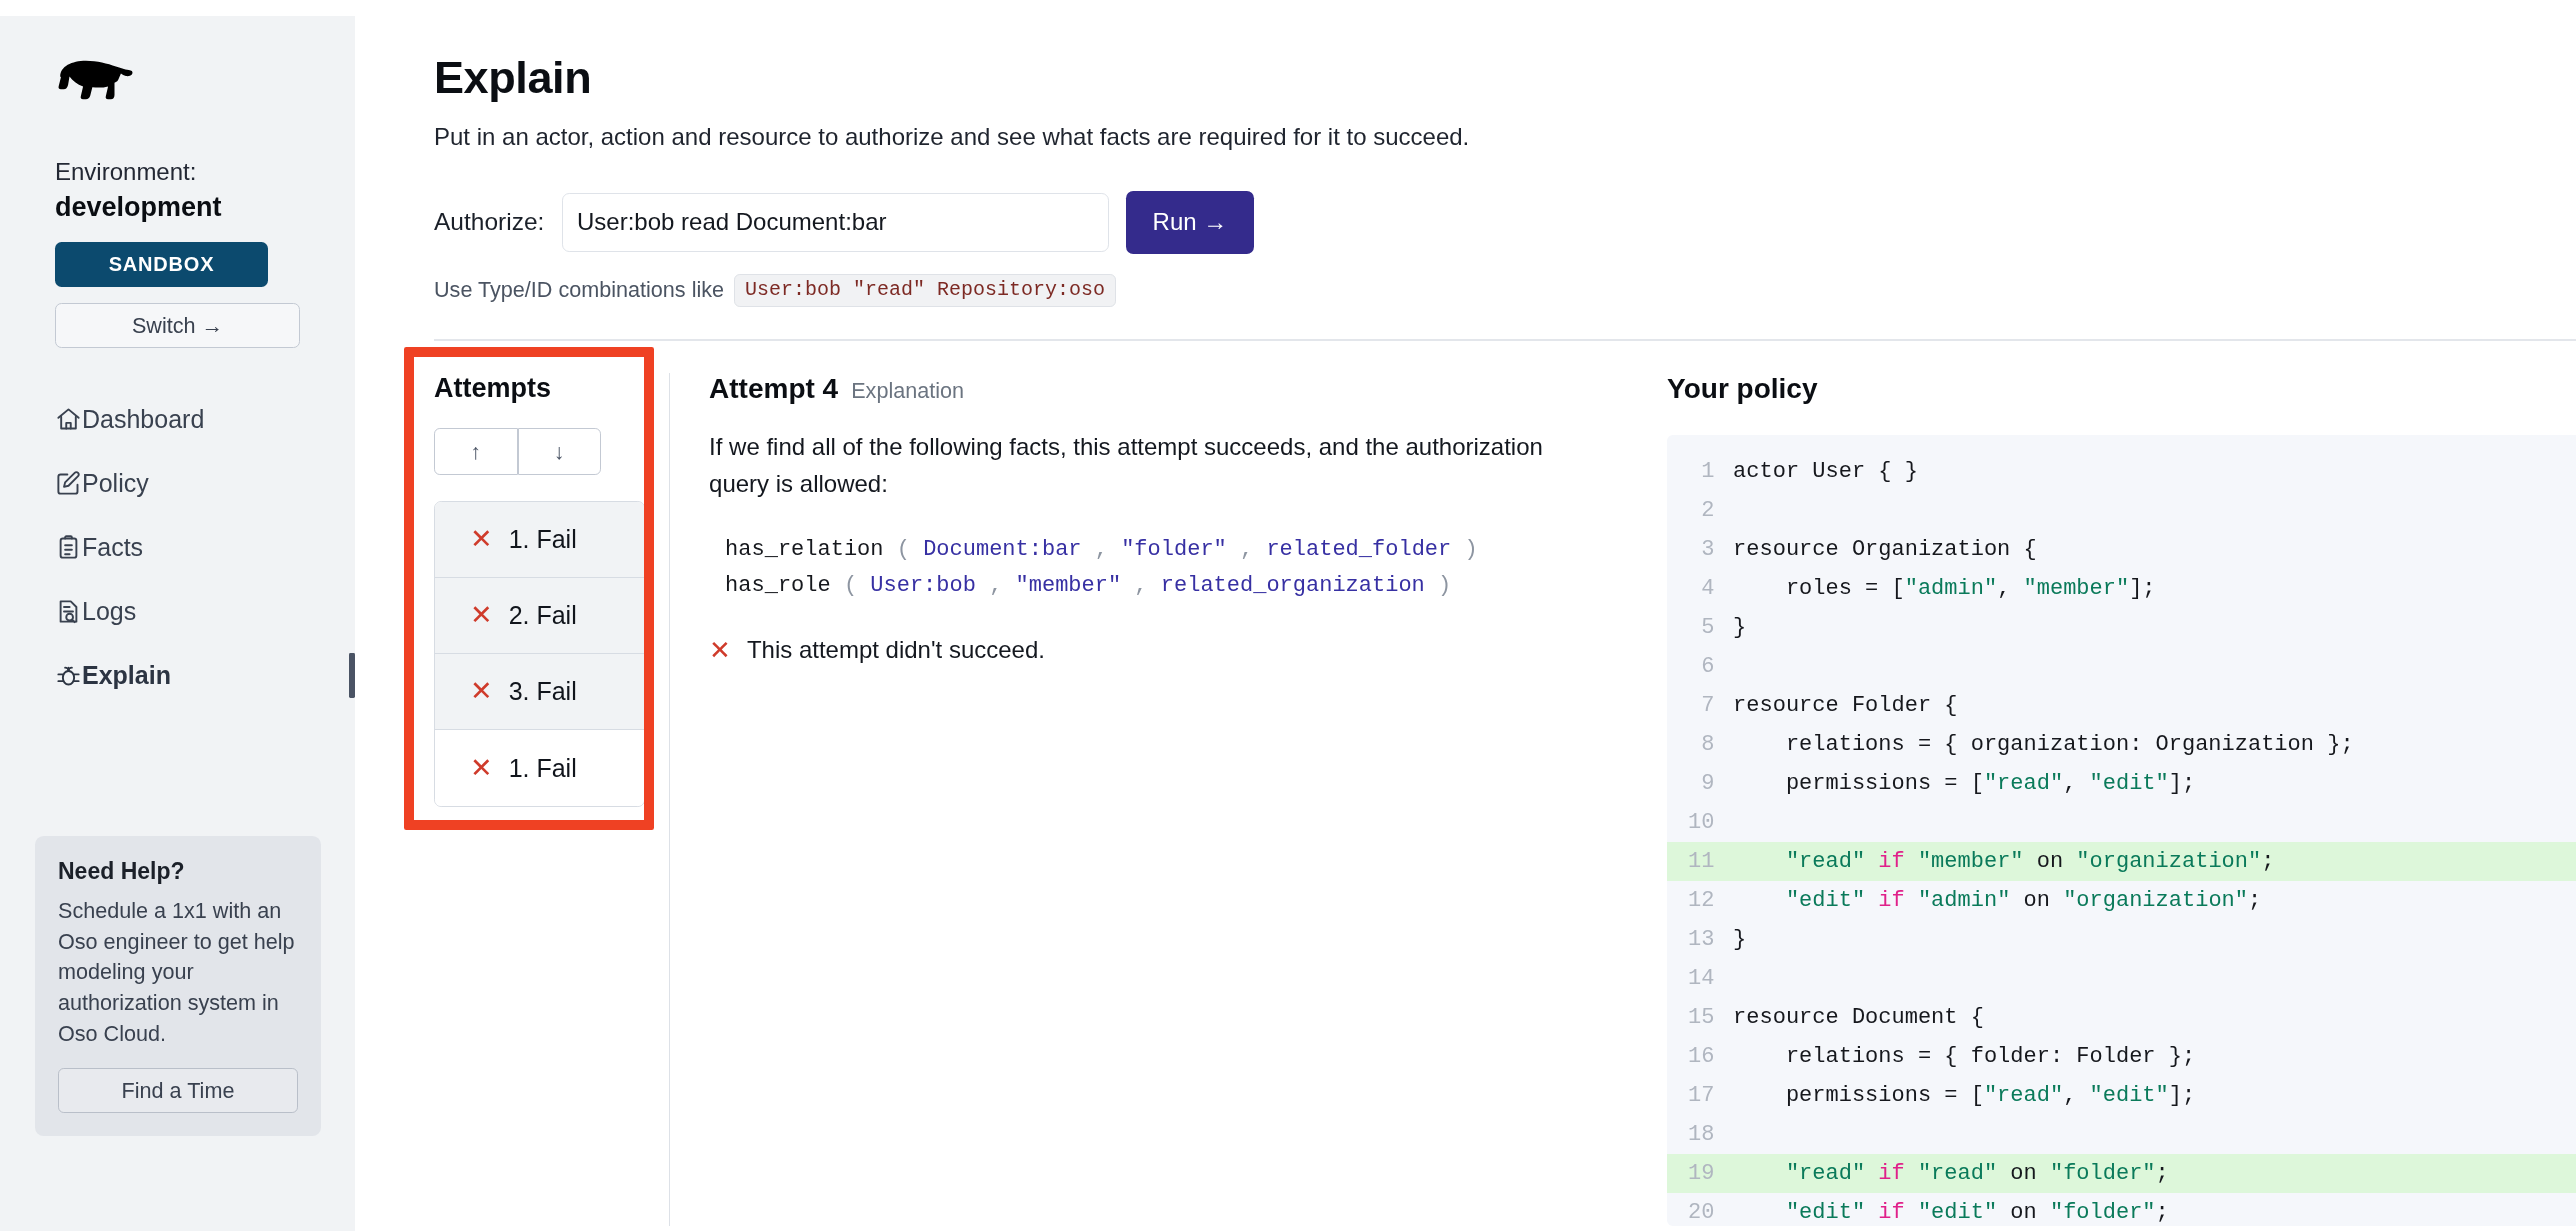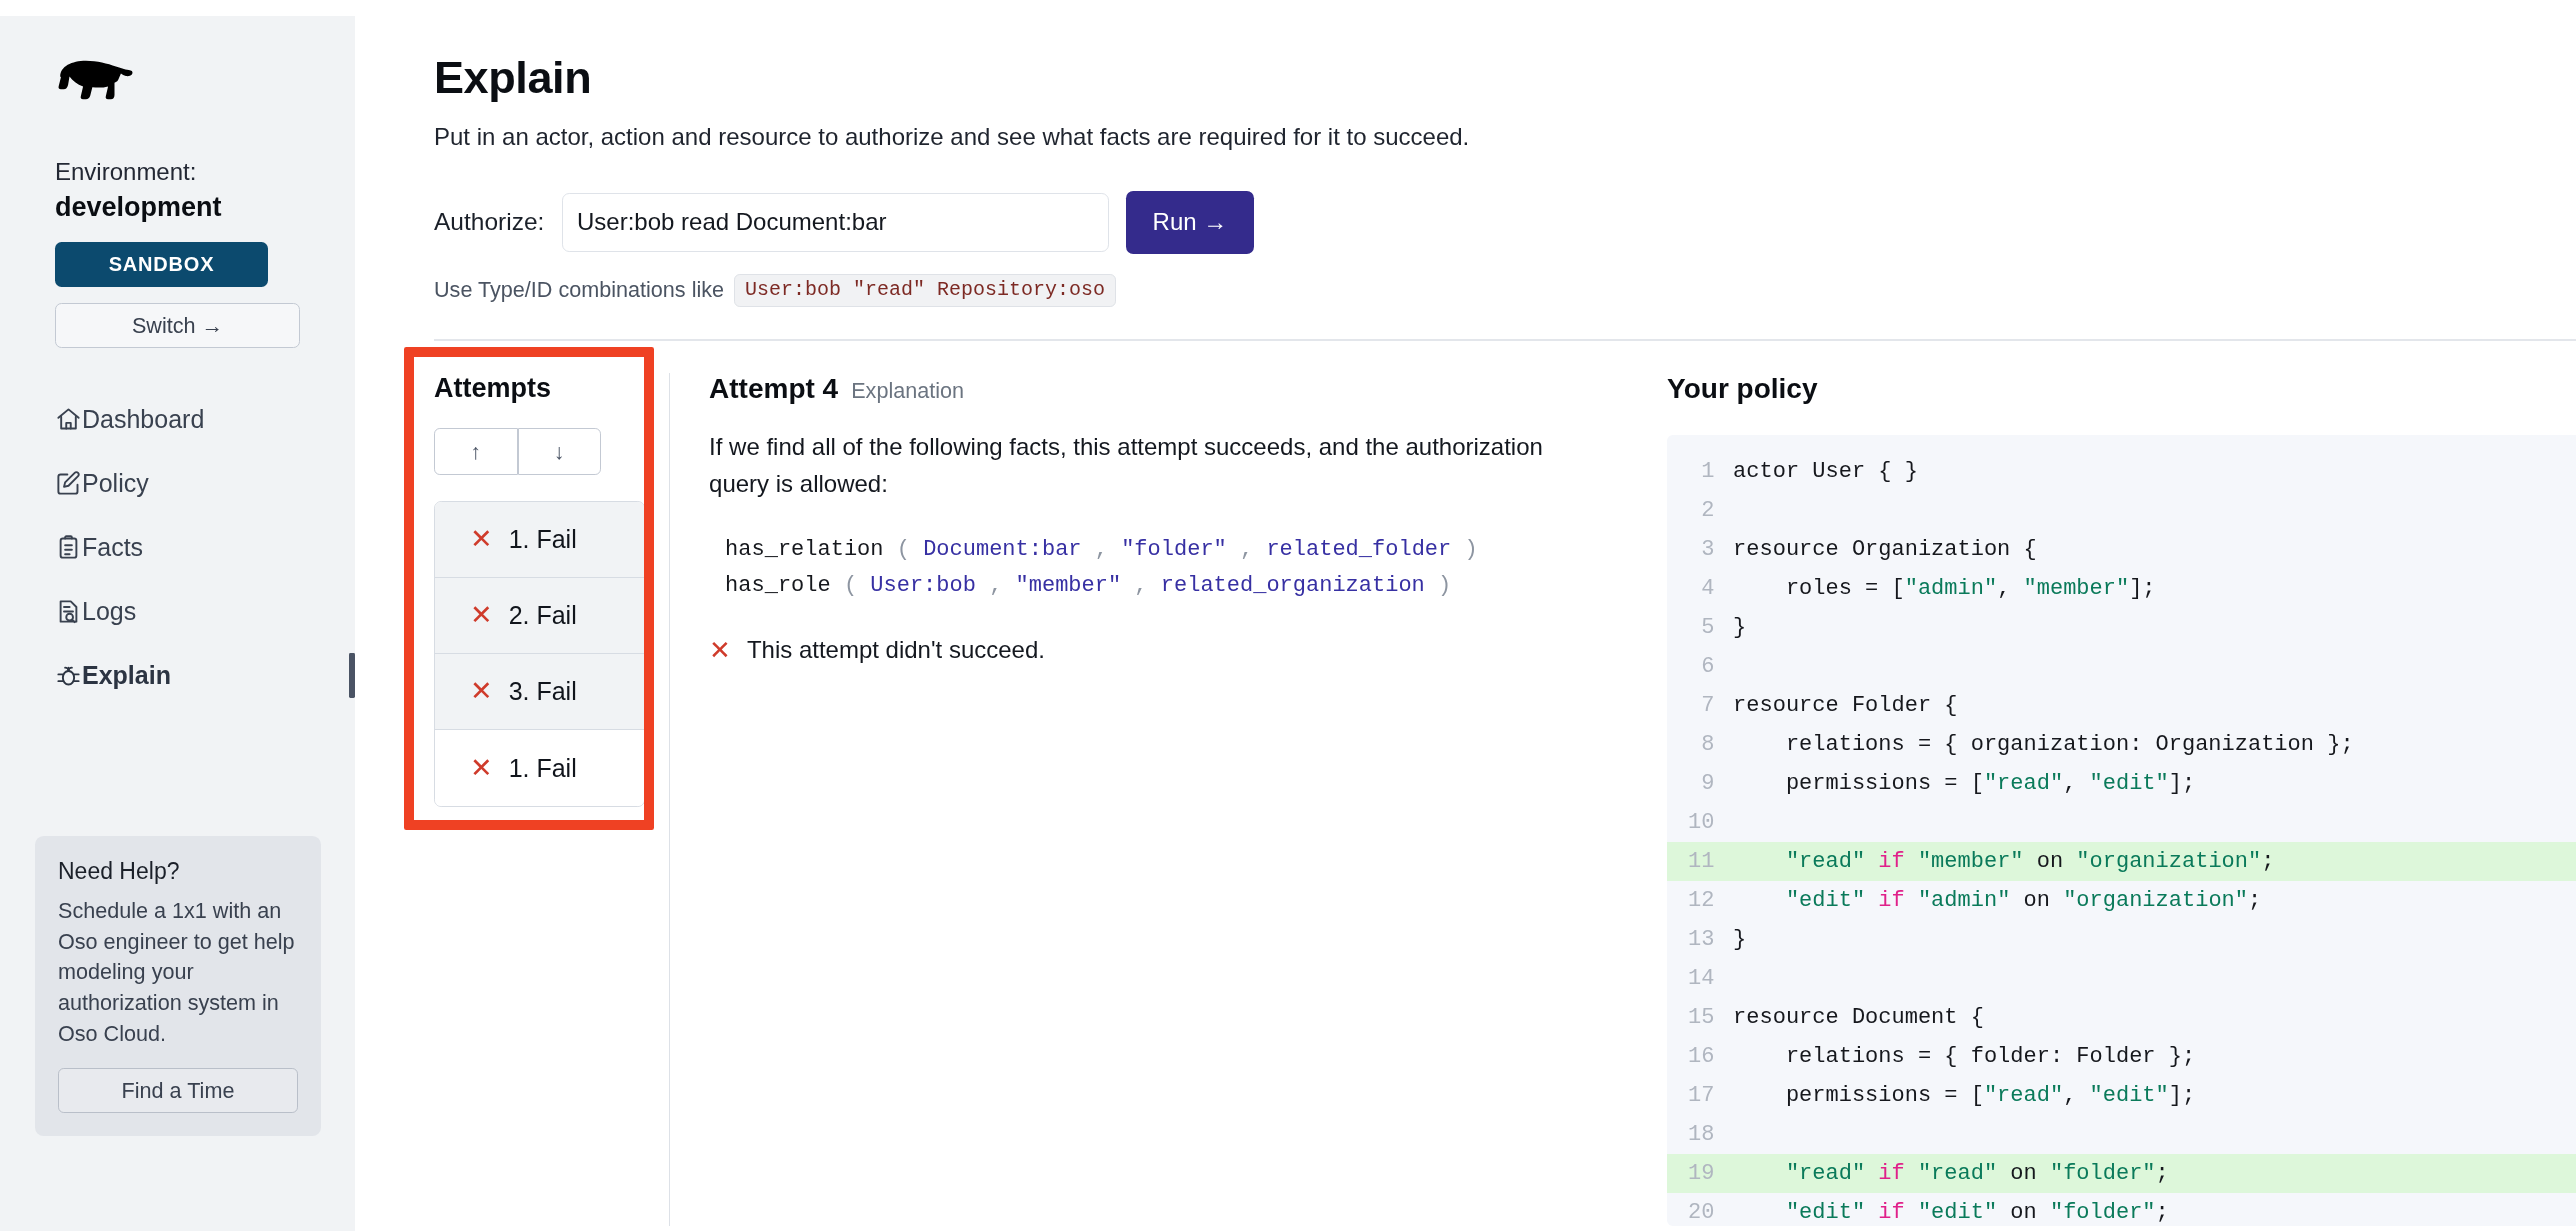--- a/index.html
+++ b/index.html
@@ -63,21 +63,21 @@
     width: 6.5px; height: 45px; background: #4a5364; border-radius: 1.4px;
   }
 
   .help-card {
     position: absolute; left: 35px; top: 820px;
     width: 286px;
     background: #e2e5ea;
     border-radius: 8.6px;
     padding: 21.6px 23px 23px 23px;
   }
-  .help-title { font-size: 23px; font-weight: 400; color: #1b2029; margin-bottom: 11.5px; }
+  .help-title { font-size: 23px; font-weight: 700; color: #1b2029; margin-bottom: 11.5px; }
   .help-body { font-size: 21.6px; line-height: 1.42; color: #39414f; }
   .find-time-btn {
     margin-top: 18.7px; width: 240px; height: 45px;
     background: #e8eaee; border: 1.4px solid #b9bfc9; border-radius: 5.8px;
     font-size: 21.6px; color: #39414f;
     display: flex; align-items: center; justify-content: center;
     cursor: pointer;
   }
 
   

